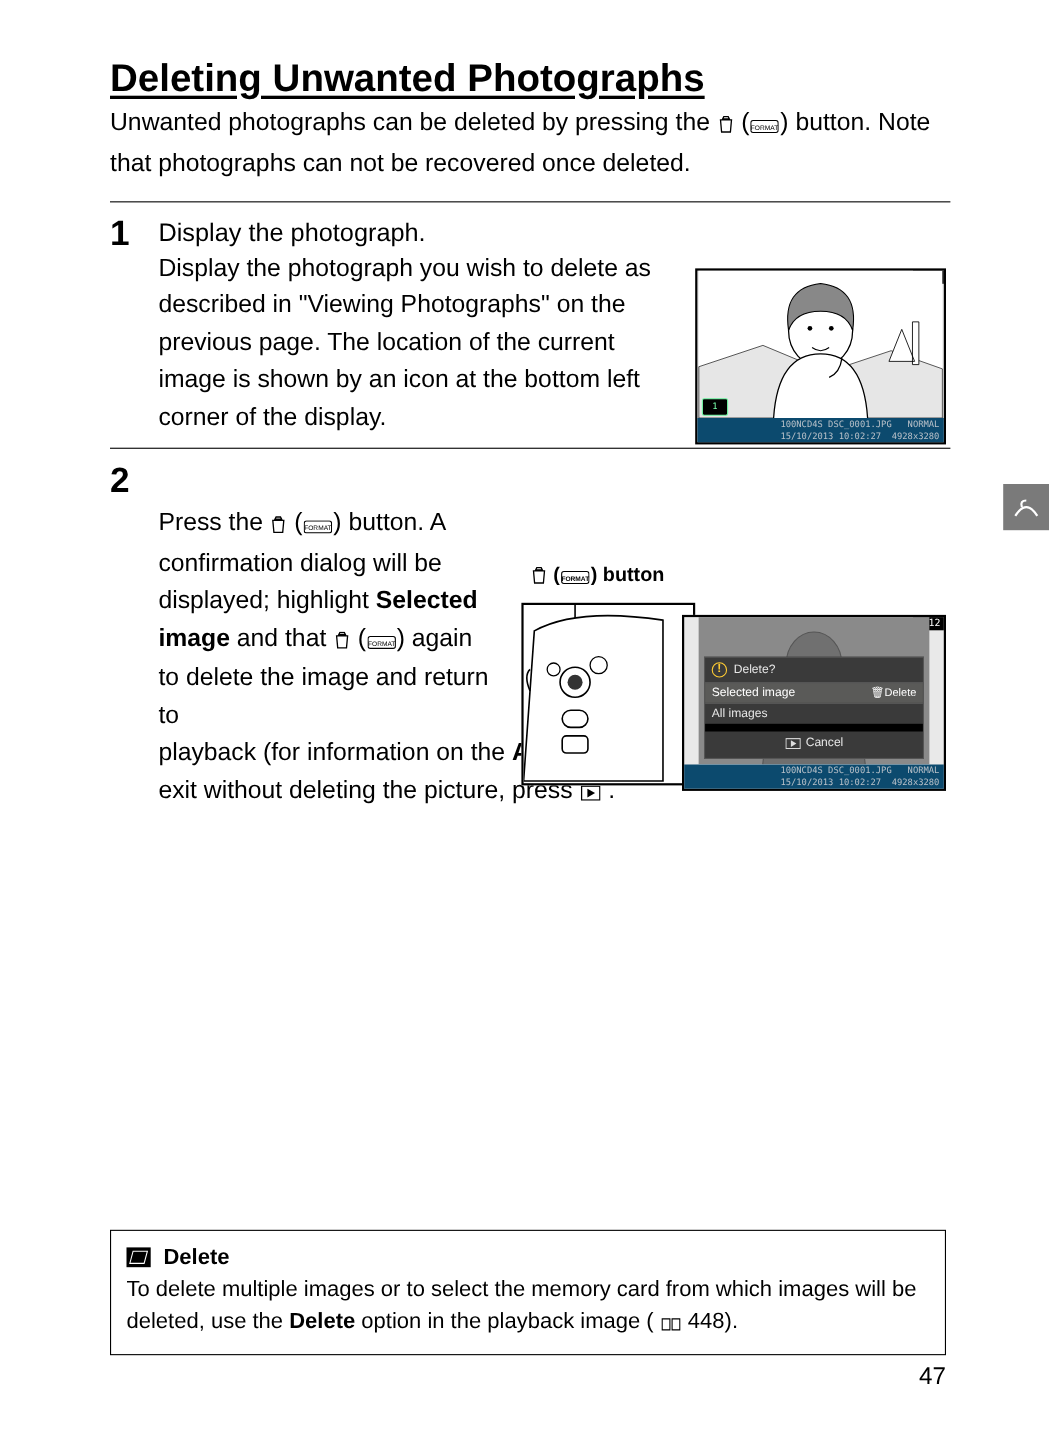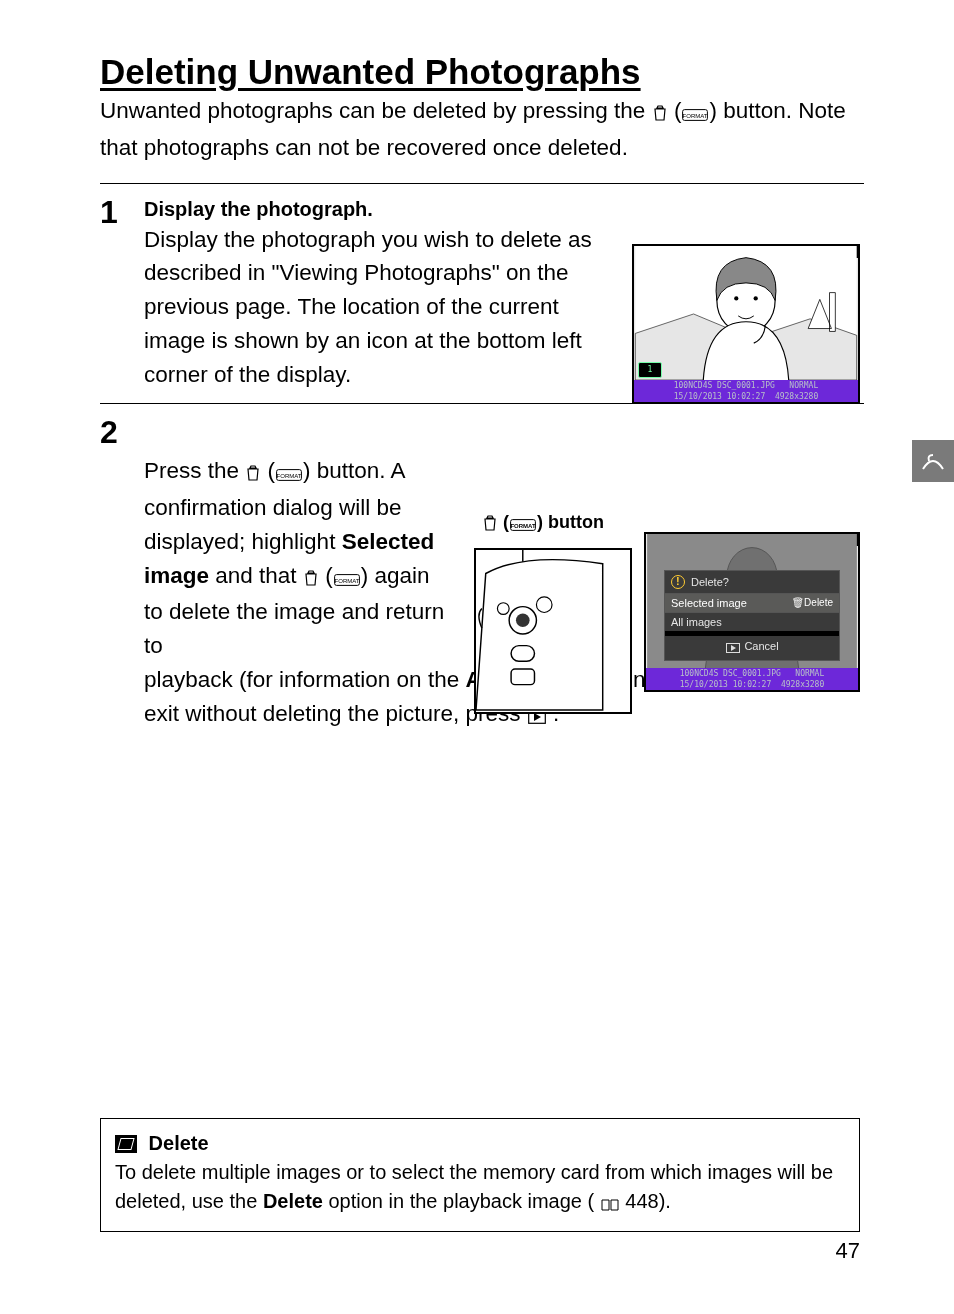--- a/index.html
+++ b/index.html
@@ -42,22 +42,22 @@
     margin-top: 6px;
   }
   .step-num {
     font-size: 32px;
     font-weight: 700;
     line-height: 1;
     padding-top: 2px;
   }
   .step-body {}
   .step-title {
-    font-size: 20px;
-    font-weight: 700;
+    font-size: 23px;
+    font-weight: 400;
     margin: 4px 0 2px 0;
   }
   .step-text {
     font-size: 22.5px;
     line-height: 1.5;
     max-width: 480px;
   }
   .step-text-wide {
     font-size: 22.5px;
     line-height: 1.5;
@@ -69,39 +69,39 @@
   }
   
   .lcd {
     position: absolute;
     right: 94px;
     border: 2px solid #000;
     box-sizing: border-box;
     background: #e9e9e9;
   }
   .lcd1 { top: 244px; width: 228px; height: 160px; }
-  .lcd2 { top: 532px; width: 216px; height: 160px; }
+  .lcd2 { top: 559px; width: 240px; height: 160px; }
   .lcd-counter {
     position: absolute;
     top: 0; right: 0;
     background: #000; color: #fff;
     font-size: 9px; padding: 1px 3px;
     font-family: monospace;
   }
   .lcd-footer {
     position: absolute;
     left: 0; right: 0; bottom: 0;
     height: 22px;
-    background: #6d28d9;
+    background: #0c4a6e;
     color: #b8c0c8;
     font-family: monospace;
     font-size: 8px;
     line-height: 11px;
     display: flex;
-    justify-content: center;
+    justify-content: flex-end;
     padding: 0 4px;
     box-sizing: border-box;
   }
   .slot-badge {
     position: absolute;
     left: 4px; bottom: 24px;
     width: 22px; height: 14px;
     border: 1px solid #7fa;
     color: #7fa;
     background: #000;
@@ -169,21 +169,21 @@
   .dlg-row {
     padding: 3px 6px;
     border-top: 1px solid #555;
     display: flex; justify-content: space-between;
   }
   .dlg-row.sel { background: #5a5a58; color: #fff; }
   .dlg-row .act { font-size: 10px; }
   .dlg-cancel {
     text-align: center;
     padding: 4px 0 5px 0;
-    border-top: 5px solid #000000;
+    border-top: 7px solid #000000;
   }
   
   .note-box {
     position: absolute;
     left: 100px; right: 94px; bottom: 82px;
     border: 1.5px solid #000;
     padding: 10px 14px 12px 14px;
     font-size: 20px;
     line-height: 1.45;
   }

